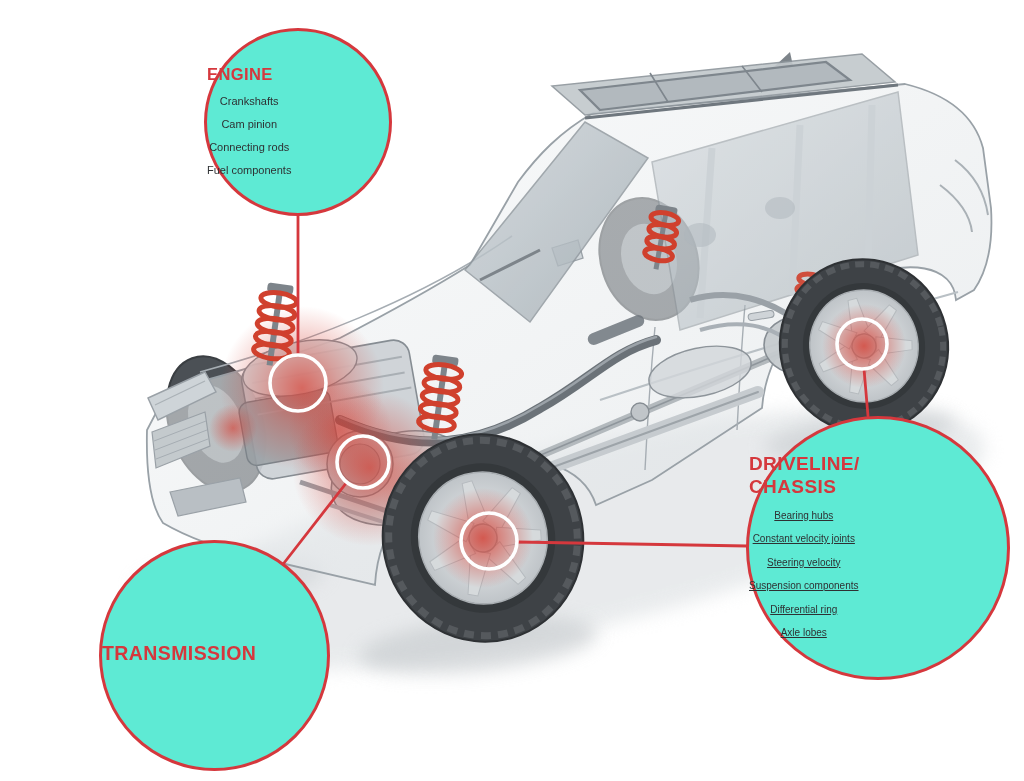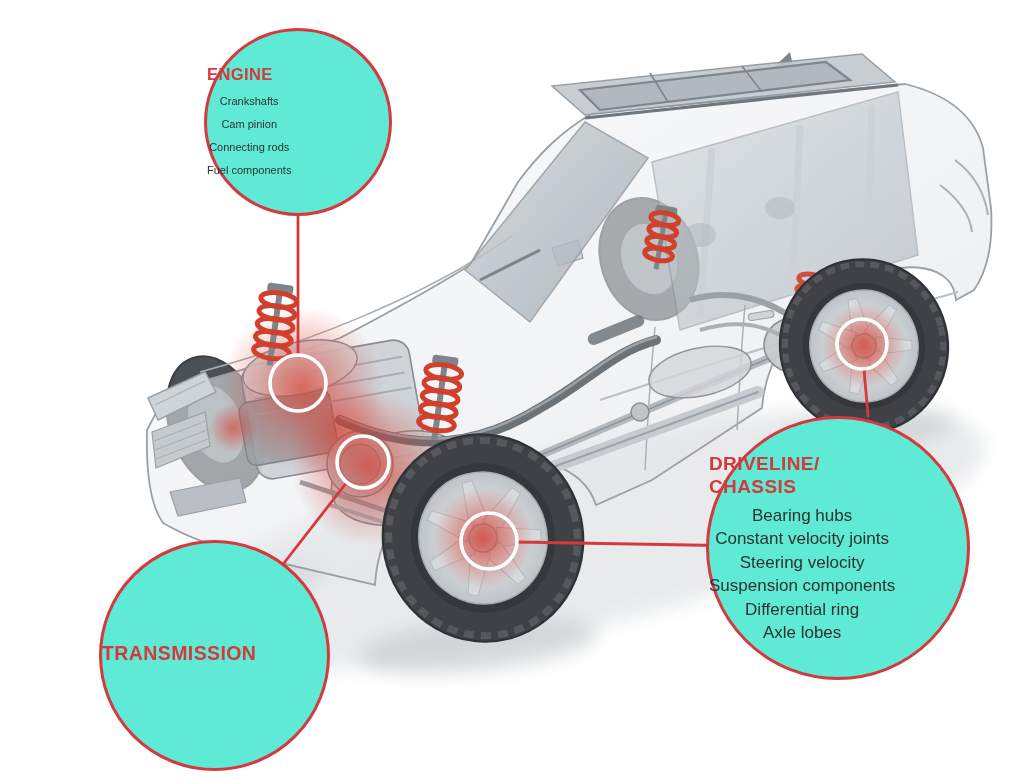--- a/index.html
+++ b/index.html
@@ -15,24 +15,24 @@
     align-items:flex-start;text-align:center;z-index:5;
   }
   .callout-title{color:#d5383d;font-weight:bold;letter-spacing:0.4px;}
   .callout-item{color:#2e3133;}
   .callout.engine{left:204px;top:28px;width:188px;height:188px;}
   .callout.engine .callout-title{font-size:16.5px;line-height:22px;margin-bottom:5px;}
   .callout.engine .callout-item{font-size:11px;line-height:23px;}
   .callout.transmission{left:99px;top:540px;width:231px;height:231px;}
   .callout.transmission .callout-title{font-size:19.5px;line-height:24px;margin-bottom:6px;}
   .callout.transmission .callout-item{font-size:15px;line-height:20px;margin:2.5px 0;max-width:172px;}
-  .callout.driveline{left:706px;top:416px;width:264px;height:264px;}
+  .callout.driveline{left:746px;top:416px;width:264px;height:264px;}
   .callout.driveline .callout-title{font-size:19px;line-height:23px;}
   .callout.driveline .callout-items{margin-top:6px;}
-  .callout.driveline .callout-item{font-size:17px;line-height:23.5px;}
+  .callout.driveline .callout-item{font-size:10px;line-height:23.5px;text-decoration:underline;}
 </style>
 </head>
 <body>
 
 <div class="stage">
 
   <svg class="car-svg" width="1024" height="781" viewBox="0 0 1024 781">
     <defs>
       <linearGradient id="bodyGrad" x1="0" y1="0" x2="1" y2="1">
         <stop offset="0" stop-color="#f5f7f8"></stop>

